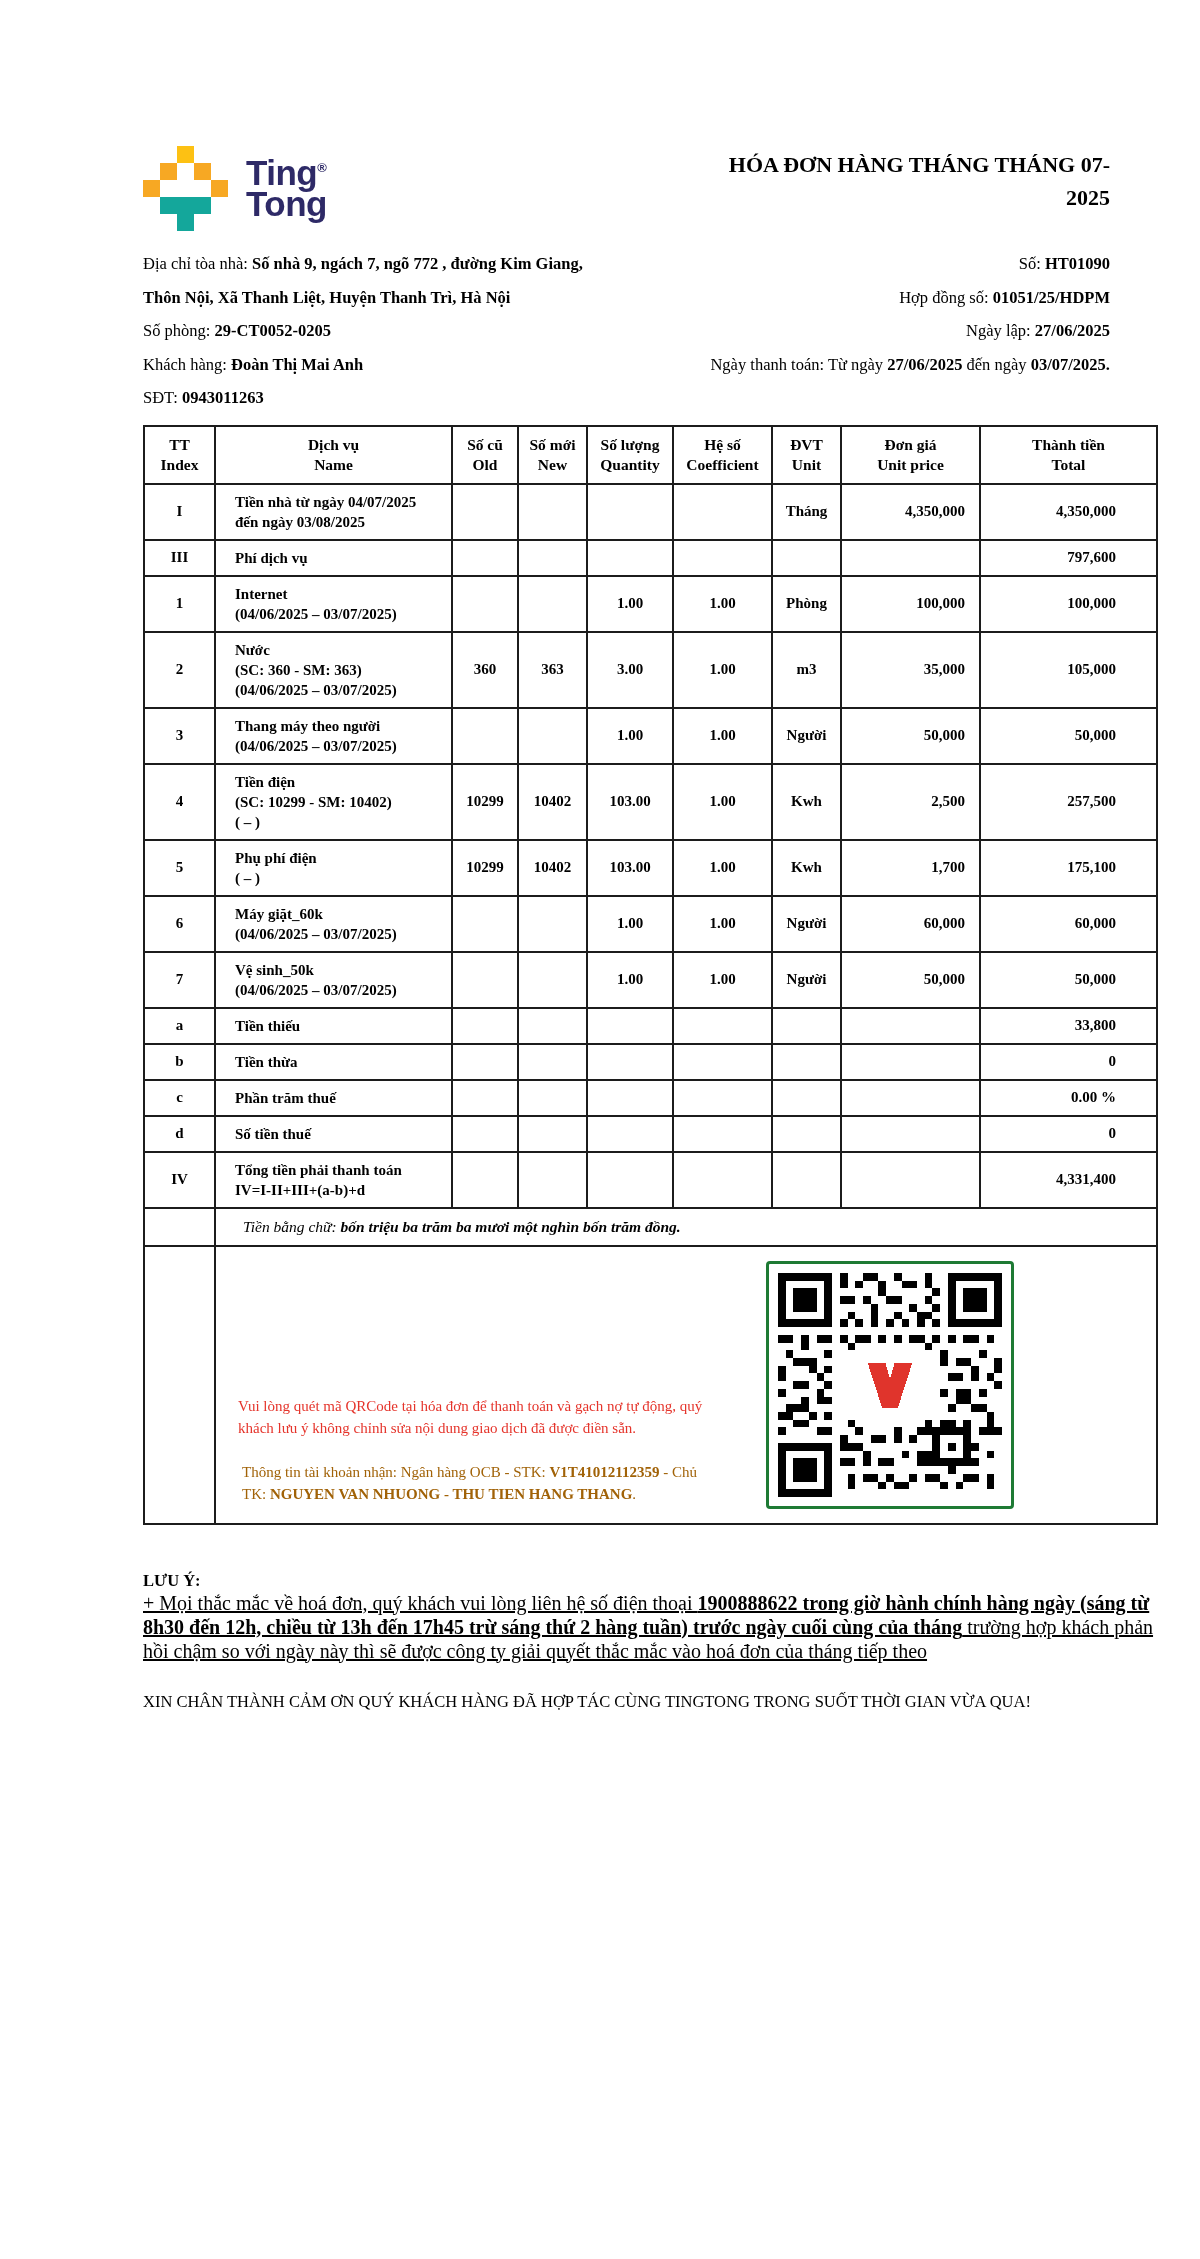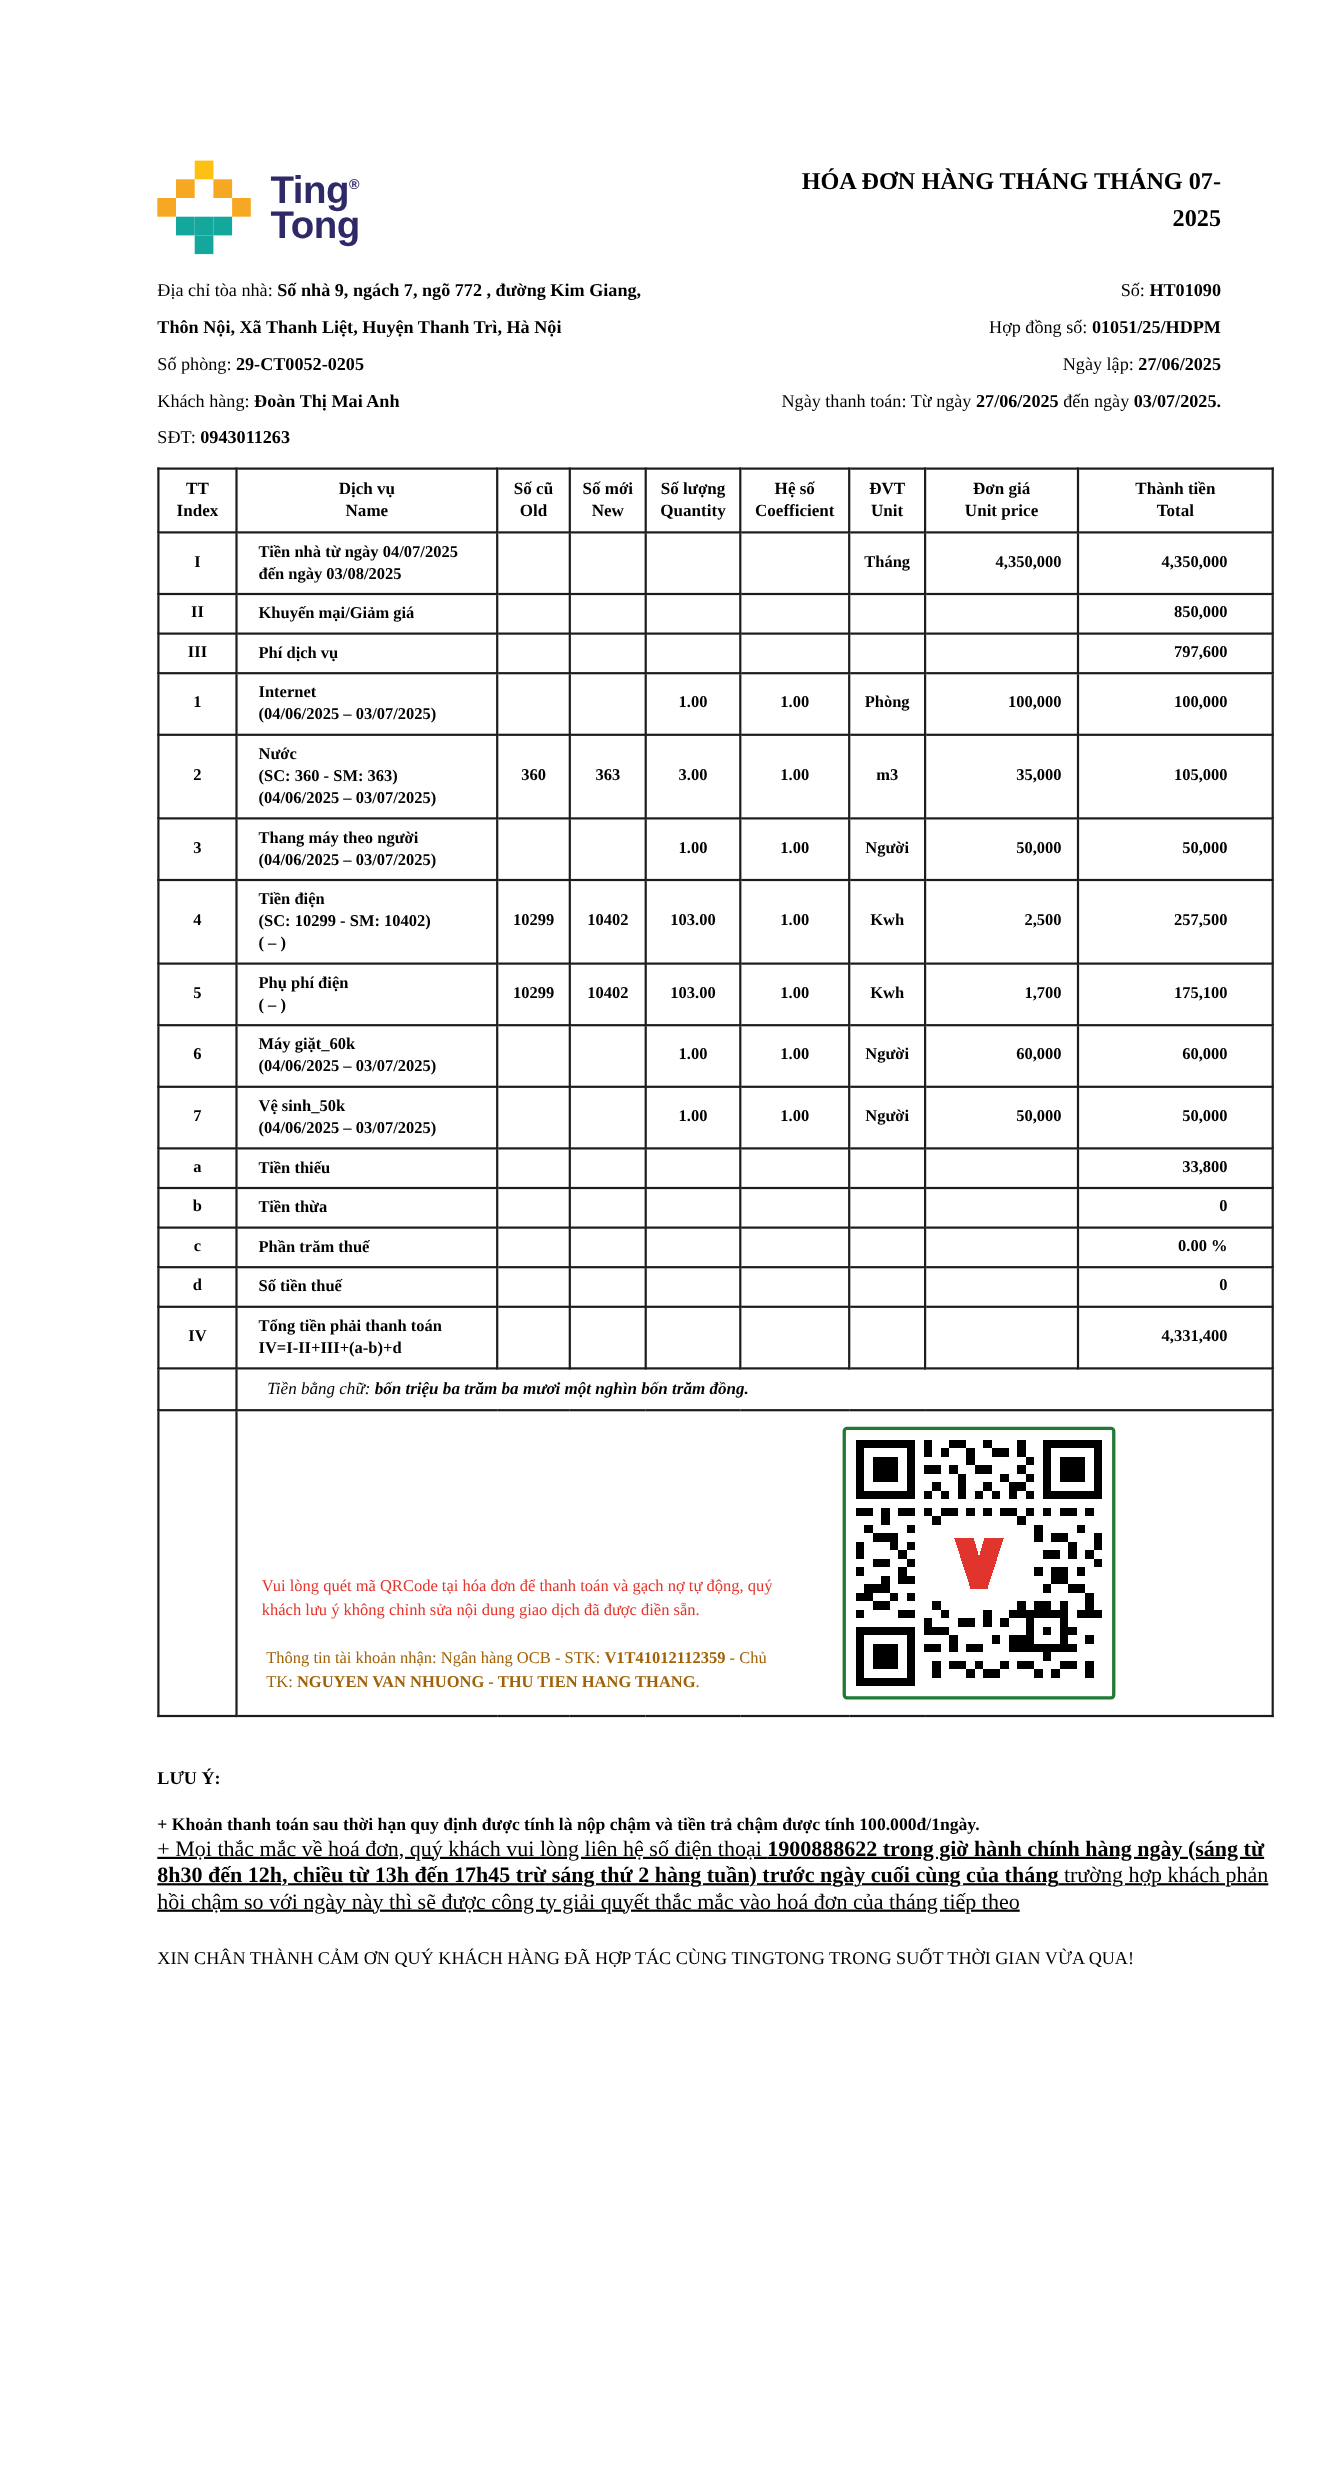--- a/index.html
+++ b/index.html
@@ -177,33 +177,20 @@
             </td>
         <td class="c-num"></td>
         <td class="c-num"></td>
         <td class="c-num"></td>
         <td class="c-num"></td>
         <td class="c-num">Tháng</td>
         <td class="c-money">4,350,000</td>
         <td class="c-total">4,350,000</td>
       </tr>
       <tr>
-        <td class="c-tt">II</td>
-        <td class="c-name">
-              <div>Khuyến mại/Giảm giá</div>
-            </td>
-        <td class="c-num"></td>
-            <td class="c-num"></td>
-        <td class="c-num"></td>
-            <td class="c-num"></td>
-        <td class="c-num"></td>
-            <td class="c-money"></td>
-        <td class="c-total">850,000</td>
-      </tr>
-      <tr>
         <td class="c-tt">III</td>
         <td class="c-name">
               <div>Phí dịch vụ</div>
             </td>
         <td class="c-num"></td>
             <td class="c-num"></td>
         <td class="c-num"></td>
             <td class="c-num"></td>
         <td class="c-num"></td>
             <td class="c-money"></td>
@@ -427,20 +414,19 @@
                     </g>
               </svg>
             </div>
           </div>
         </td>
       </tr>
     </tbody>
       </table>
 
     <div class="f-heading">LƯU Ý:</div>
-    <div class="f-note1">+ Khoản thanh toán sau thời hạn quy định được tính là nộp chậm và tiền trả chậm được tính 100.000đ/1ngày.</div>
     <div class="f-note2">
       <span>+ Mọi thắc mắc về hoá đơn, quý khách vui lòng liên hệ số điện thoại </span><b>1900888622 trong giờ hành chính hàng ngày (sáng từ 8h30 đến 12h, chiều từ 13h đến 17h45 trừ sáng thứ 2 hàng tuần) trước ngày cuối cùng của tháng</b><span> trường hợp khách phản hồi chậm so với ngày này thì sẽ được công ty giải quyết thắc mắc vào hoá đơn của tháng tiếp theo</span>
     </div>
     <div class="f-thanks">XIN CHÂN THÀNH CẢM ƠN QUÝ KHÁCH HÀNG ĐÃ HỢP TÁC CÙNG TINGTONG TRONG SUỐT THỜI GIAN VỪA QUA!</div>
 
   </div>
 </div>
 
 </body></html>

